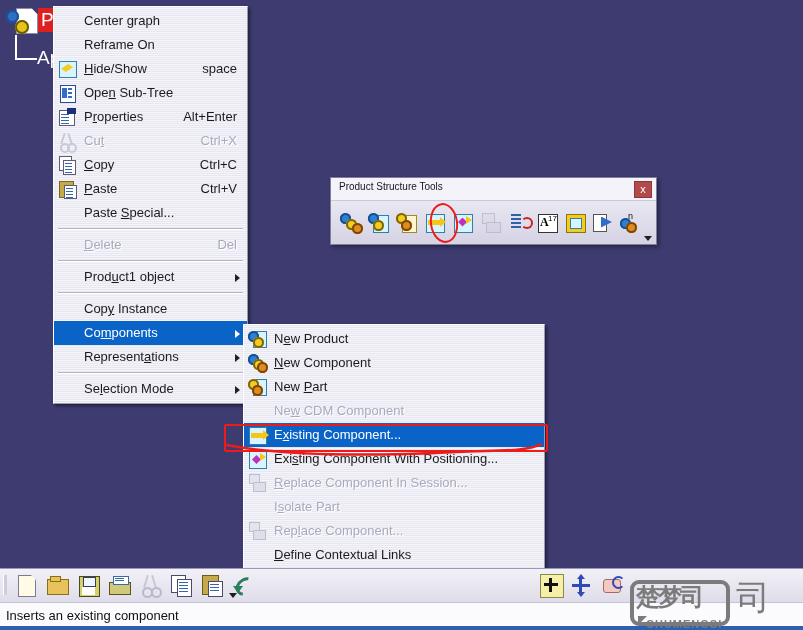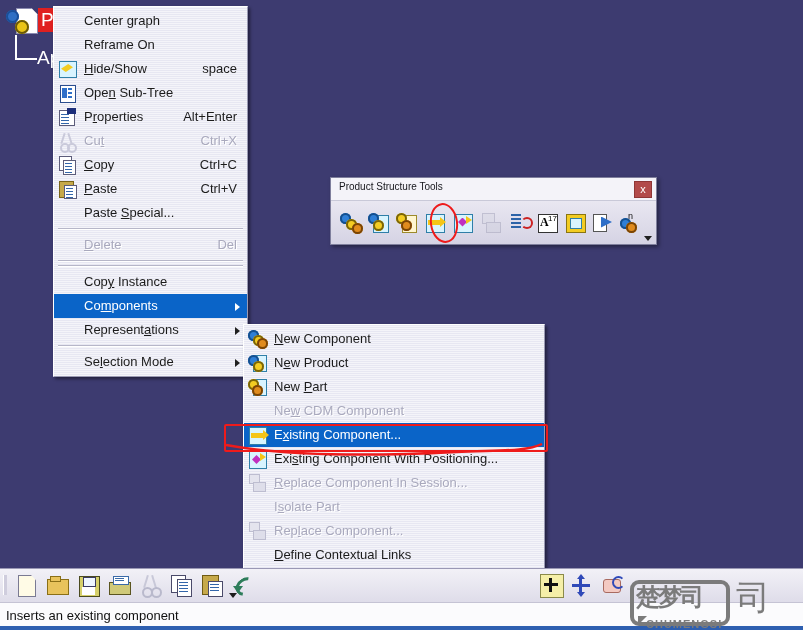--- a/index.html
+++ b/index.html
@@ -336,20 +336,24 @@
 
   <div class="sep"></div>
 
   <div class="mi dis">
     <span class="lbl"><u>D</u>elete</span>
     <span class="acc">Del</span>
   </div>
 
   <div class="sep"></div>
 
+  <div class="mi">
+    <span class="lbl">Prod<u>u</u>ct1 object</span>
+    <span class="arw"></span>
+  </div>
 
   <div class="sep"></div>
 
   <div class="mi">
     <span class="lbl">Cop<u>y</u> Instance</span>
   </div>
 
   <div class="mi sel">
     <span class="lbl">Co<u>m</u>ponents</span>
     <span class="arw"></span>
@@ -365,34 +369,34 @@
   <div class="mi">
     <span class="lbl">Se<u>l</u>ection Mode</span>
     <span class="arw"></span>
   </div>
 </div>
 
 <div class="menu" id="submenu" style="left:243px;top:324px;width:300px;">
 
   <div class="mi">
     <span class="ico">
+      <span class="ic-doc cyan" style="left:5px;top:1px;width:12px;height:15px;"></span>
+      <span class="ic-gear g-blue" style="left:0px;top:1px;"></span>
+      <span class="ic-gear g-yel" style="left:5px;top:7px;"></span>
+    </span>
+    <span class="lbl">N<u>e</u>w Product</span>
+  </div>
+
+  <div class="mi">
+    <span class="ico">
       <span class="ic-gear g-blue" style="left:0px;top:0px;"></span>
       <span class="ic-gear g-yel" style="left:5px;top:5px;"></span>
       <span class="ic-gear g-org" style="left:9px;top:8px;"></span>
     </span>
     <span class="lbl"><u>N</u>ew Component</span>
-  </div>
-
-  <div class="mi">
-    <span class="ico">
-      <span class="ic-doc cyan" style="left:5px;top:1px;width:12px;height:15px;"></span>
-      <span class="ic-gear g-blue" style="left:0px;top:1px;"></span>
-      <span class="ic-gear g-yel" style="left:5px;top:7px;"></span>
-    </span>
-    <span class="lbl">N<u>e</u>w Product</span>
   </div>
 
   <div class="mi">
     <span class="ico">
       <span class="ic-doc cyan" style="left:5px;top:1px;width:12px;height:15px;"></span>
       <span class="ic-gear g-yel" style="left:0px;top:1px;"></span>
       <span class="ic-gear g-org" style="left:4px;top:7px;"></span>
     </span>
     <span class="lbl">New <u>P</u>art</span>
   </div>

